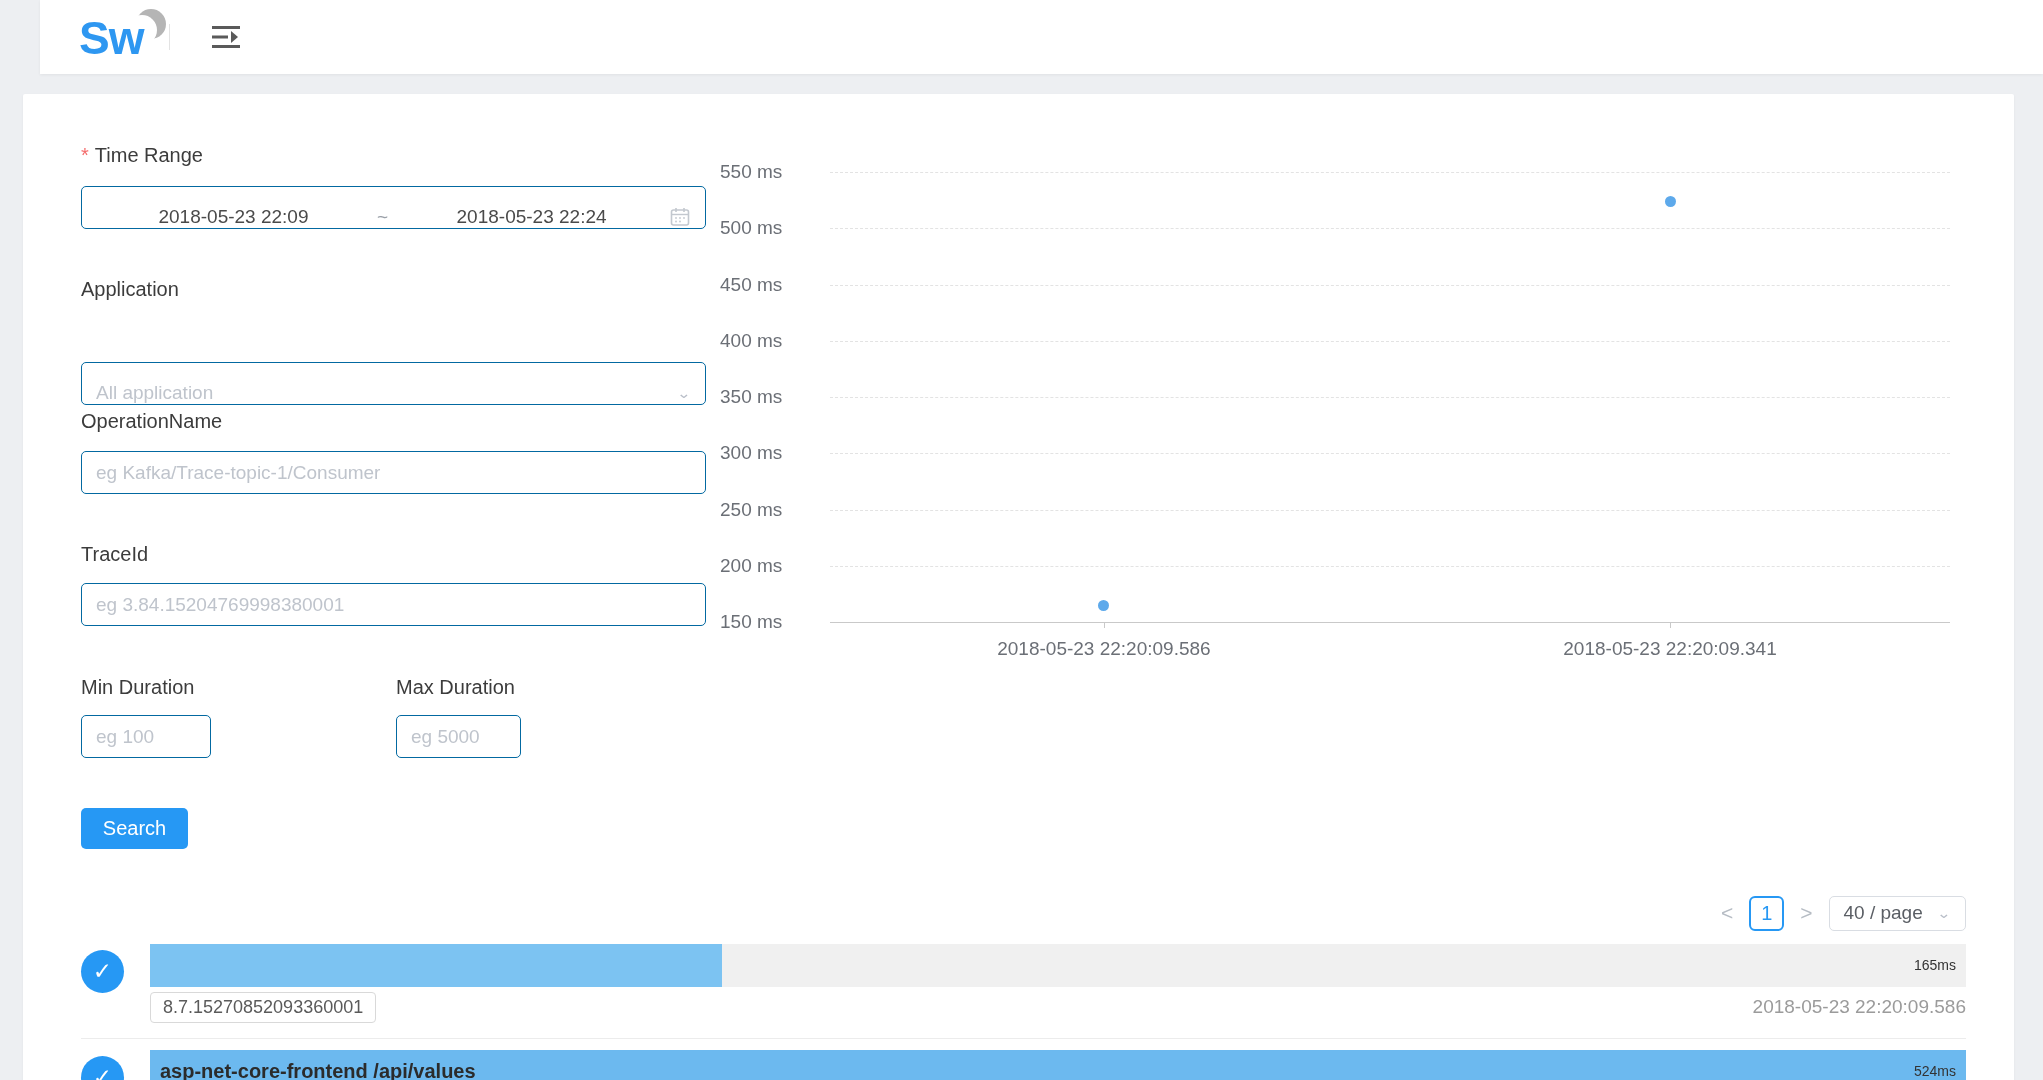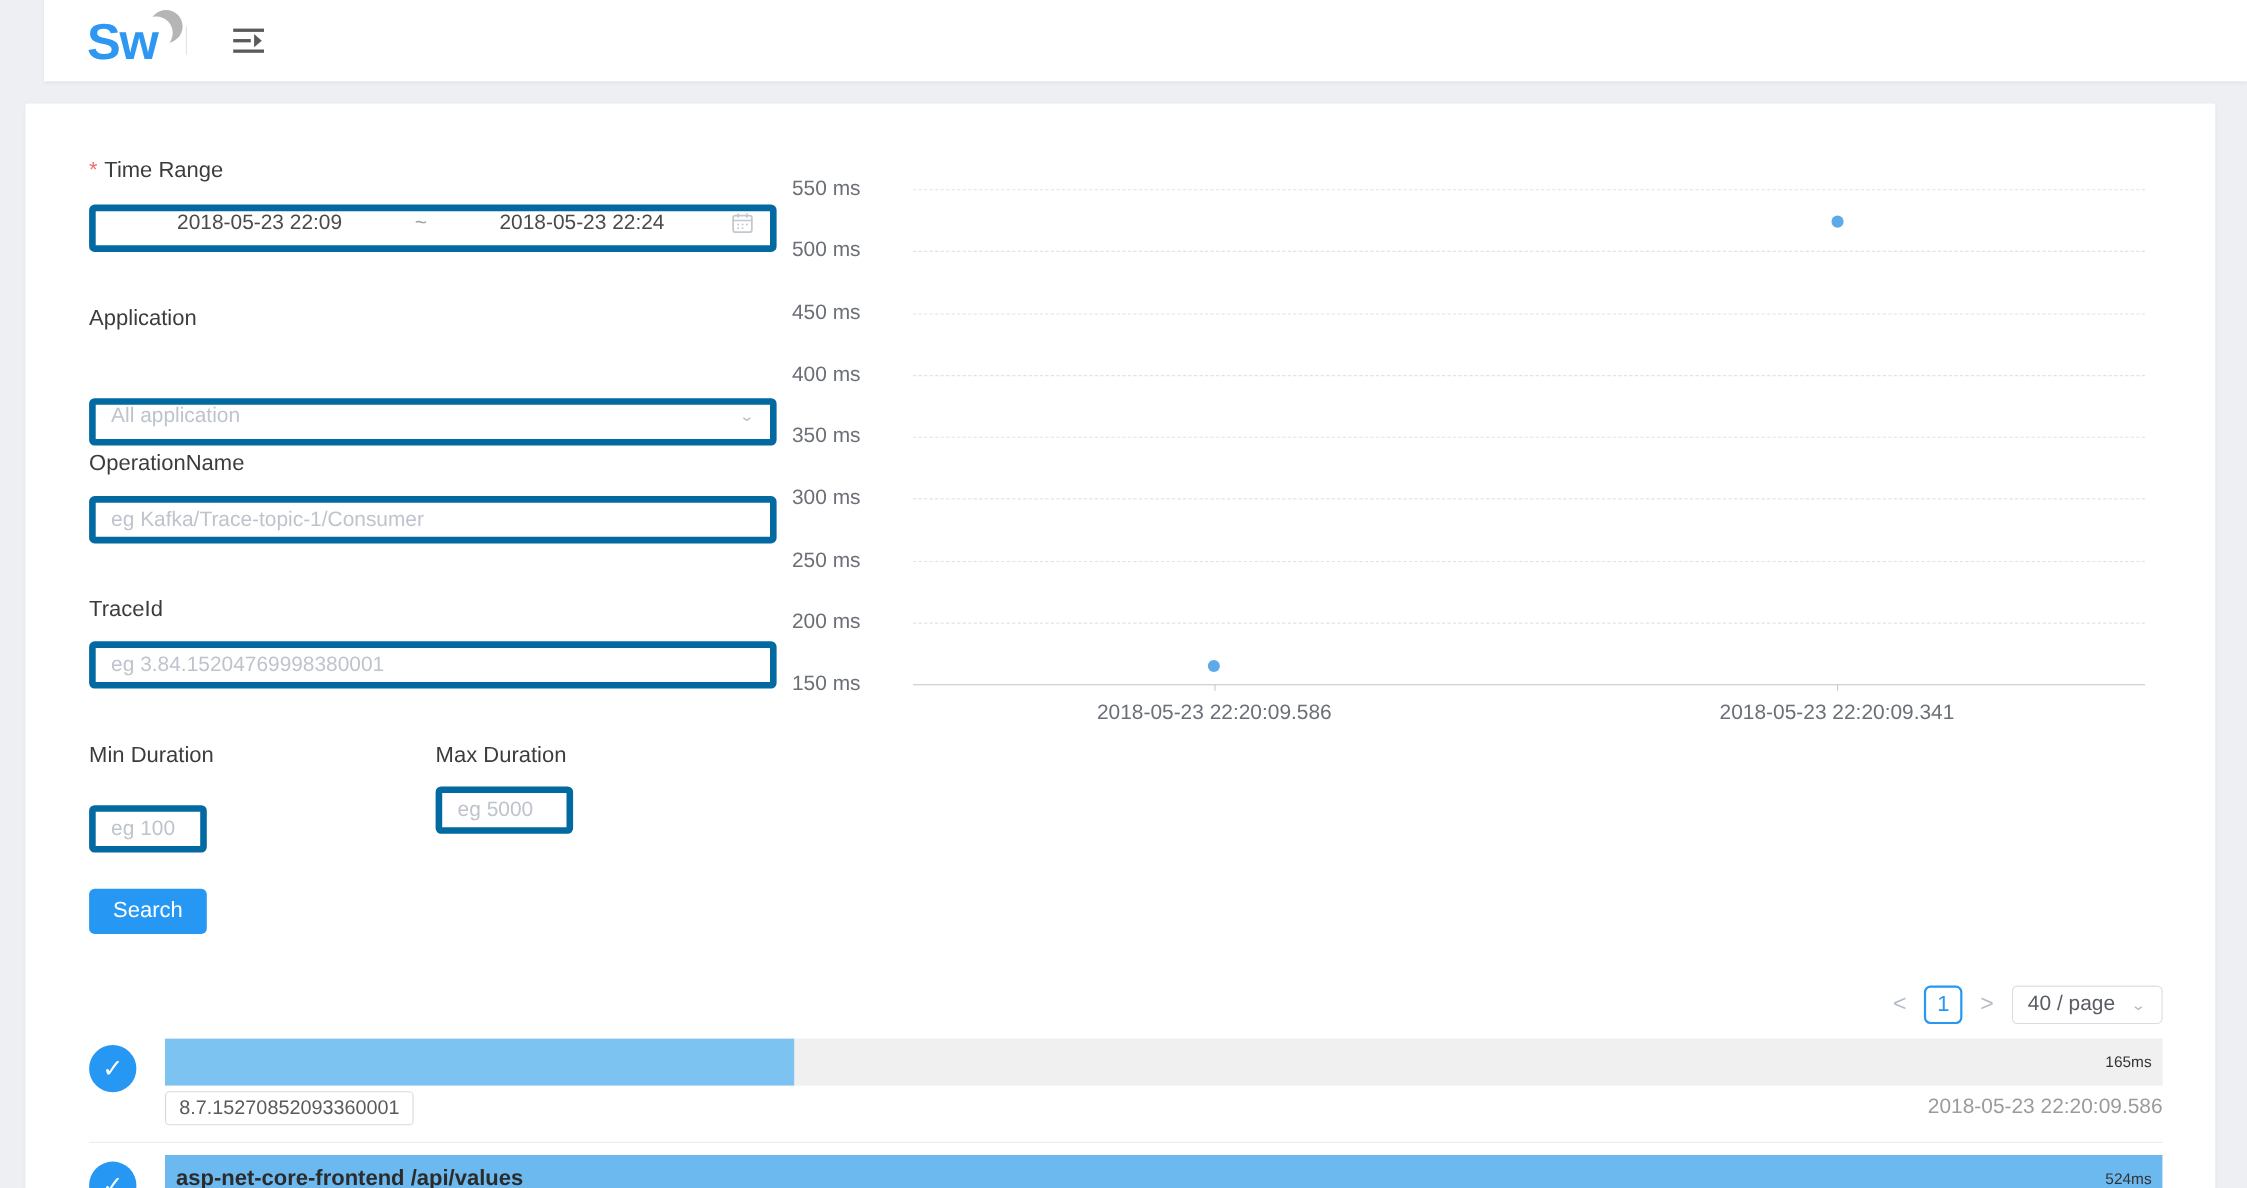--- a/index.html
+++ b/index.html
@@ -28,23 +28,23 @@
   .panel {
     position: absolute; left: 23px; top: 94px; width: 1991px; height: 1200px;
     background: #ffffff; border-radius: 2px; box-shadow: 0 1px 3px rgba(0,0,0,0.05);
   }
   
   .form-col { position: absolute; left: 58px; top: 0; width: 625px; }
   .field { position: absolute; left: 0; width: 625px; }
   .field-label { font-size: 20px; color: #3c3c3c; }
   .req { color: #f56c6c; margin-right: 6px; }
   .ctl {
-    width: 100%; height: 43px; border: 6px solid #0369a1; border-radius: 5px;
+    width: 100%; height: 43px; border: 1px solid #0369a1; border-radius: 5px;
     background: #fff; font-size: 19px; color: #444;
-    display: flex; align-items: flex-start; padding: 0 14px;
+    display: flex; align-items: flex-end; padding: 0 14px;
   }
   input.ctl { outline: none; font-family: "Liberation Sans", sans-serif; }
   input.ctl::placeholder, .placeholder { color: #bfc4cc; }
   .daterange { justify-content: space-between; cursor: pointer; }
   .daterange .dval { flex: 1; text-align: center; color: #4a4a4a; }
   .daterange .dsep { color: #9aa0a8; padding: 0 6px; }
   .select-ctl { justify-content: space-between; cursor: pointer; margin-top: 43px; }
   .chevron { color: #b8bec8; font-size: 17px; transform: scaleY(0.8); }
   .search-btn {
     position: absolute; left: 0; top: 714px; width: 107px; height: 41px;
@@ -183,21 +183,21 @@
     <div class="field" style="top:449px">
       <div class="field-label">TraceId</div>
     </div>
     <div class="field" style="top:489px">
       <input class="ctl" type="text" placeholder="eg 3.84.15204769998380001" style="">
     </div>
 
     <div class="field" style="top:582px;width:300px">
       <div class="field-label">Min Duration</div>
     </div>
-    <div class="field" style="top:638px;width:107px">
+    <div class="field" style="top:621px;width:130px">
       <input class="ctl" type="text" placeholder="eg 100" style="">
     </div>
     <div class="field" style="top:582px;left:315px;width:300px">
       <div class="field-label">Max Duration</div>
     </div>
     <div class="field" style="top:621px;left:315px;width:125px">
       <input class="ctl" type="text" placeholder="eg 5000" style="">
     </div>
 
     <button class="search-btn">Search</button>

